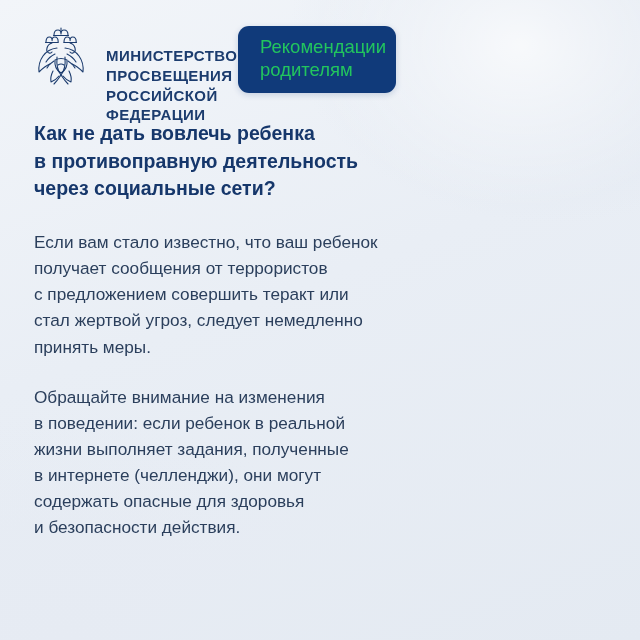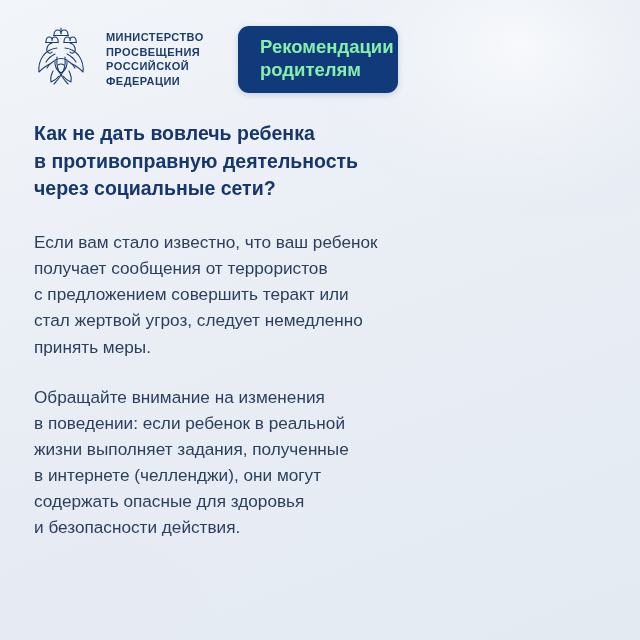--- a/index.html
+++ b/index.html
@@ -44,39 +44,39 @@
     box-sizing: border-box;
   }
   .emblem {
     width: 62px;
     height: 66px;
     flex: 0 0 auto;
     margin-top: 2px;
   }
   .ministry {
     margin-left: 14px;
-    margin-top: 8px;
+    margin-top: 24px;
     color: #1c3c6e;
-    font-size: 11px;
+    font-size: 15px;
     font-weight: 700;
     line-height: 1.32;
     letter-spacing: 0.45px;
     text-transform: uppercase;
     white-space: pre-line;
   }
   .badge {
     position: absolute;
     top: 26px;
     left: 238px;
     background: #103a7a;
-    color: #86efac;
+    color: #22c55e;
     border-radius: 11px;
-    padding: 10px 4px 12px 22px;
+    padding: 10px 10px 12px 22px;
     font-size: 18.5px;
-    font-weight: 700;
+    font-weight: 400;
     line-height: 1.22;
     white-space: pre-line;
     box-shadow: 0 2px 6px rgba(16,58,122,0.18);
   }
 
   .content {
     padding: 28px 34px 0 34px;
   }
   .title {
     color: #16376b;

